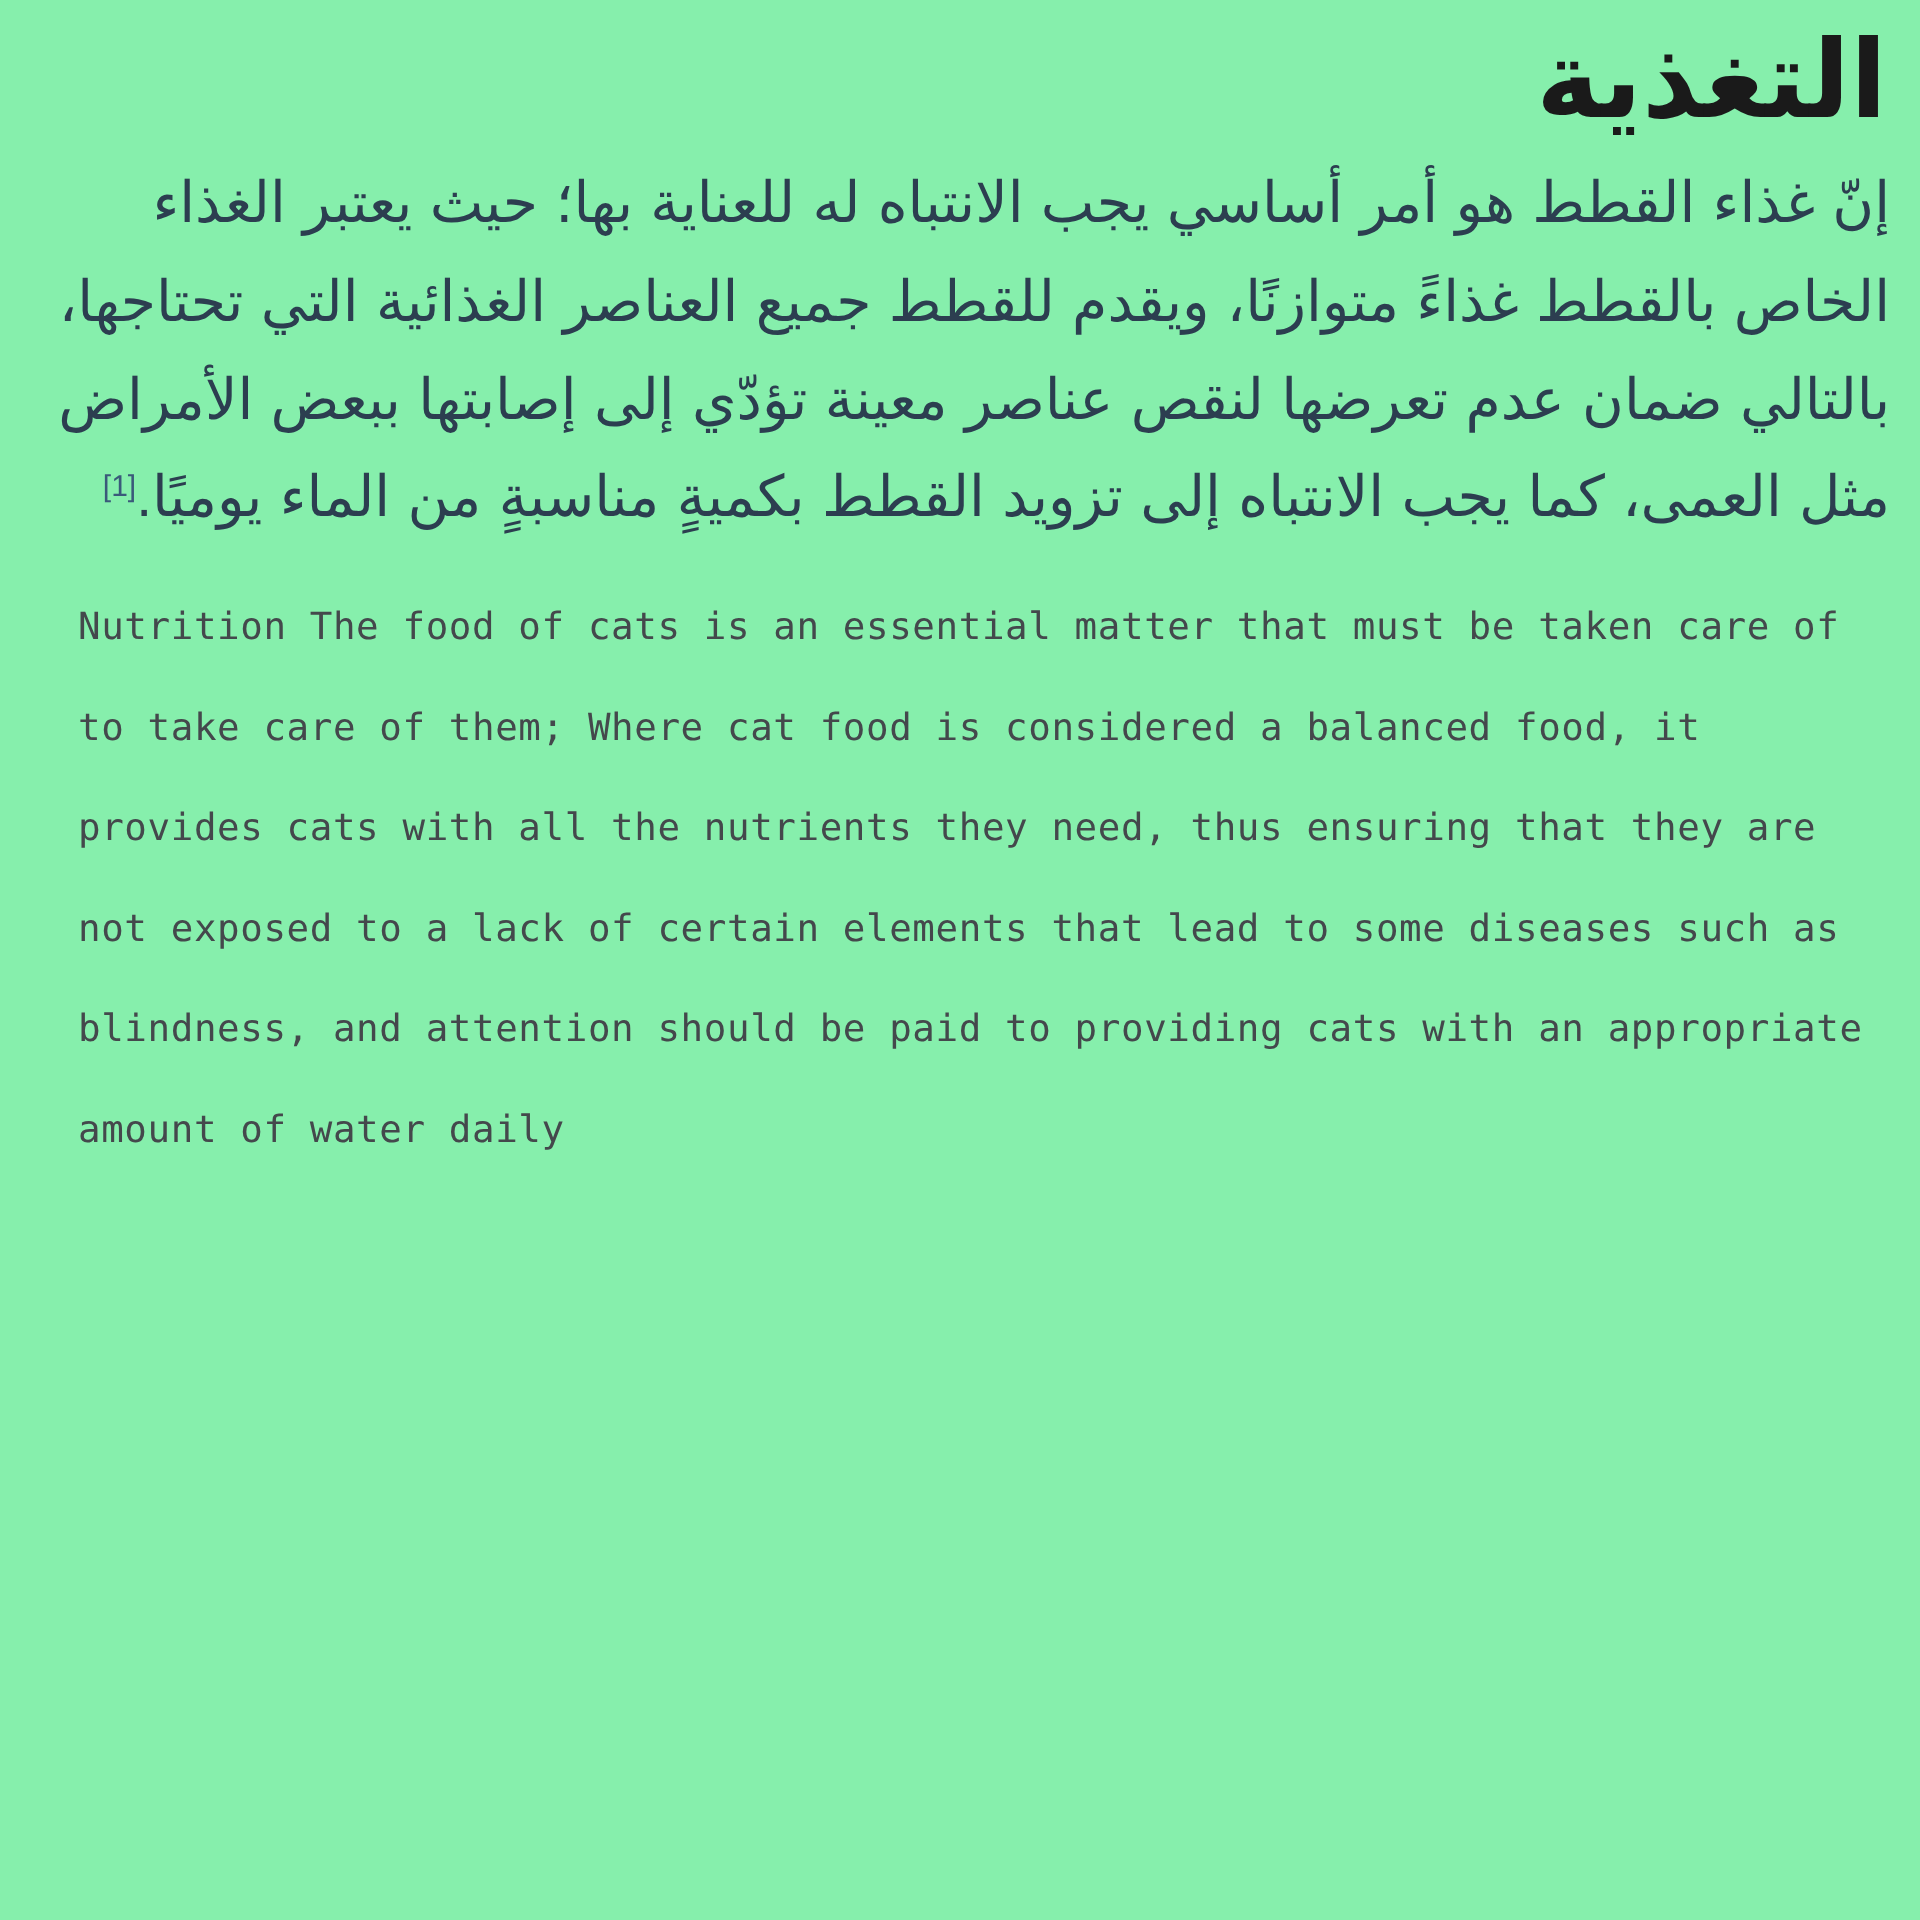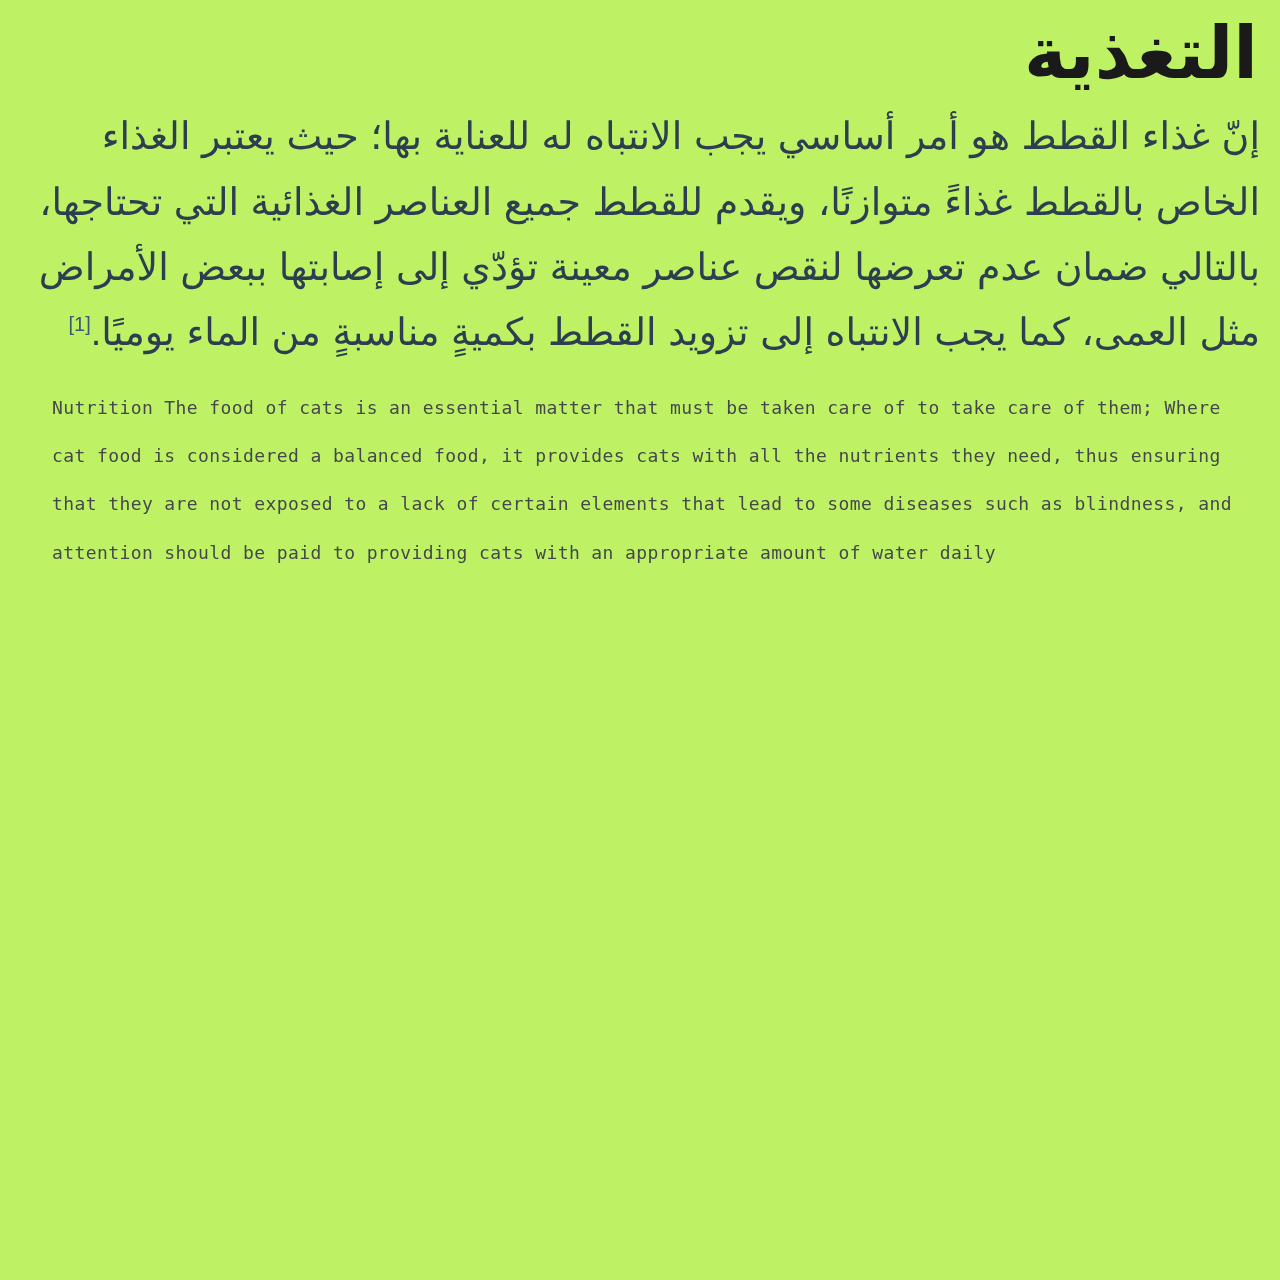--- a/index.html
+++ b/index.html
@@ -9,21 +9,21 @@
     width: 1280px;
     height: 1280px;
     overflow: hidden;
   }
 
   .page {
     width: 1280px;
     height: 1280px;
     box-sizing: border-box;
     padding: 10px 16px 0 16px;
-    background: #bef264;
+    background: #86efac;
   }
 
   .article-title {
     direction: rtl;
     text-align: right;
     font-family: "DejaVu Sans", "Liberation Sans", sans-serif;
     font-weight: 700;
     font-size: 72px;
     line-height: 1.2;
     color: #1a1a1a;
@@ -46,21 +46,21 @@
   .arabic-body .ref {
     font-size: 20px;
     vertical-align: super;
     color: #3a5a7a;
   }
 
   .translation {
     direction: ltr;
     text-align: left;
     font-family: "DejaVu Sans Mono", "Liberation Mono", monospace;
-    font-size: 18px;
+    font-size: 25px;
     line-height: 2.68;
     color: #44484c;
     margin: 0 14px 0 36px;
     letter-spacing: 0.4px;
   }
 </style>
 </head>
 <body>
 
 <div class="page">

